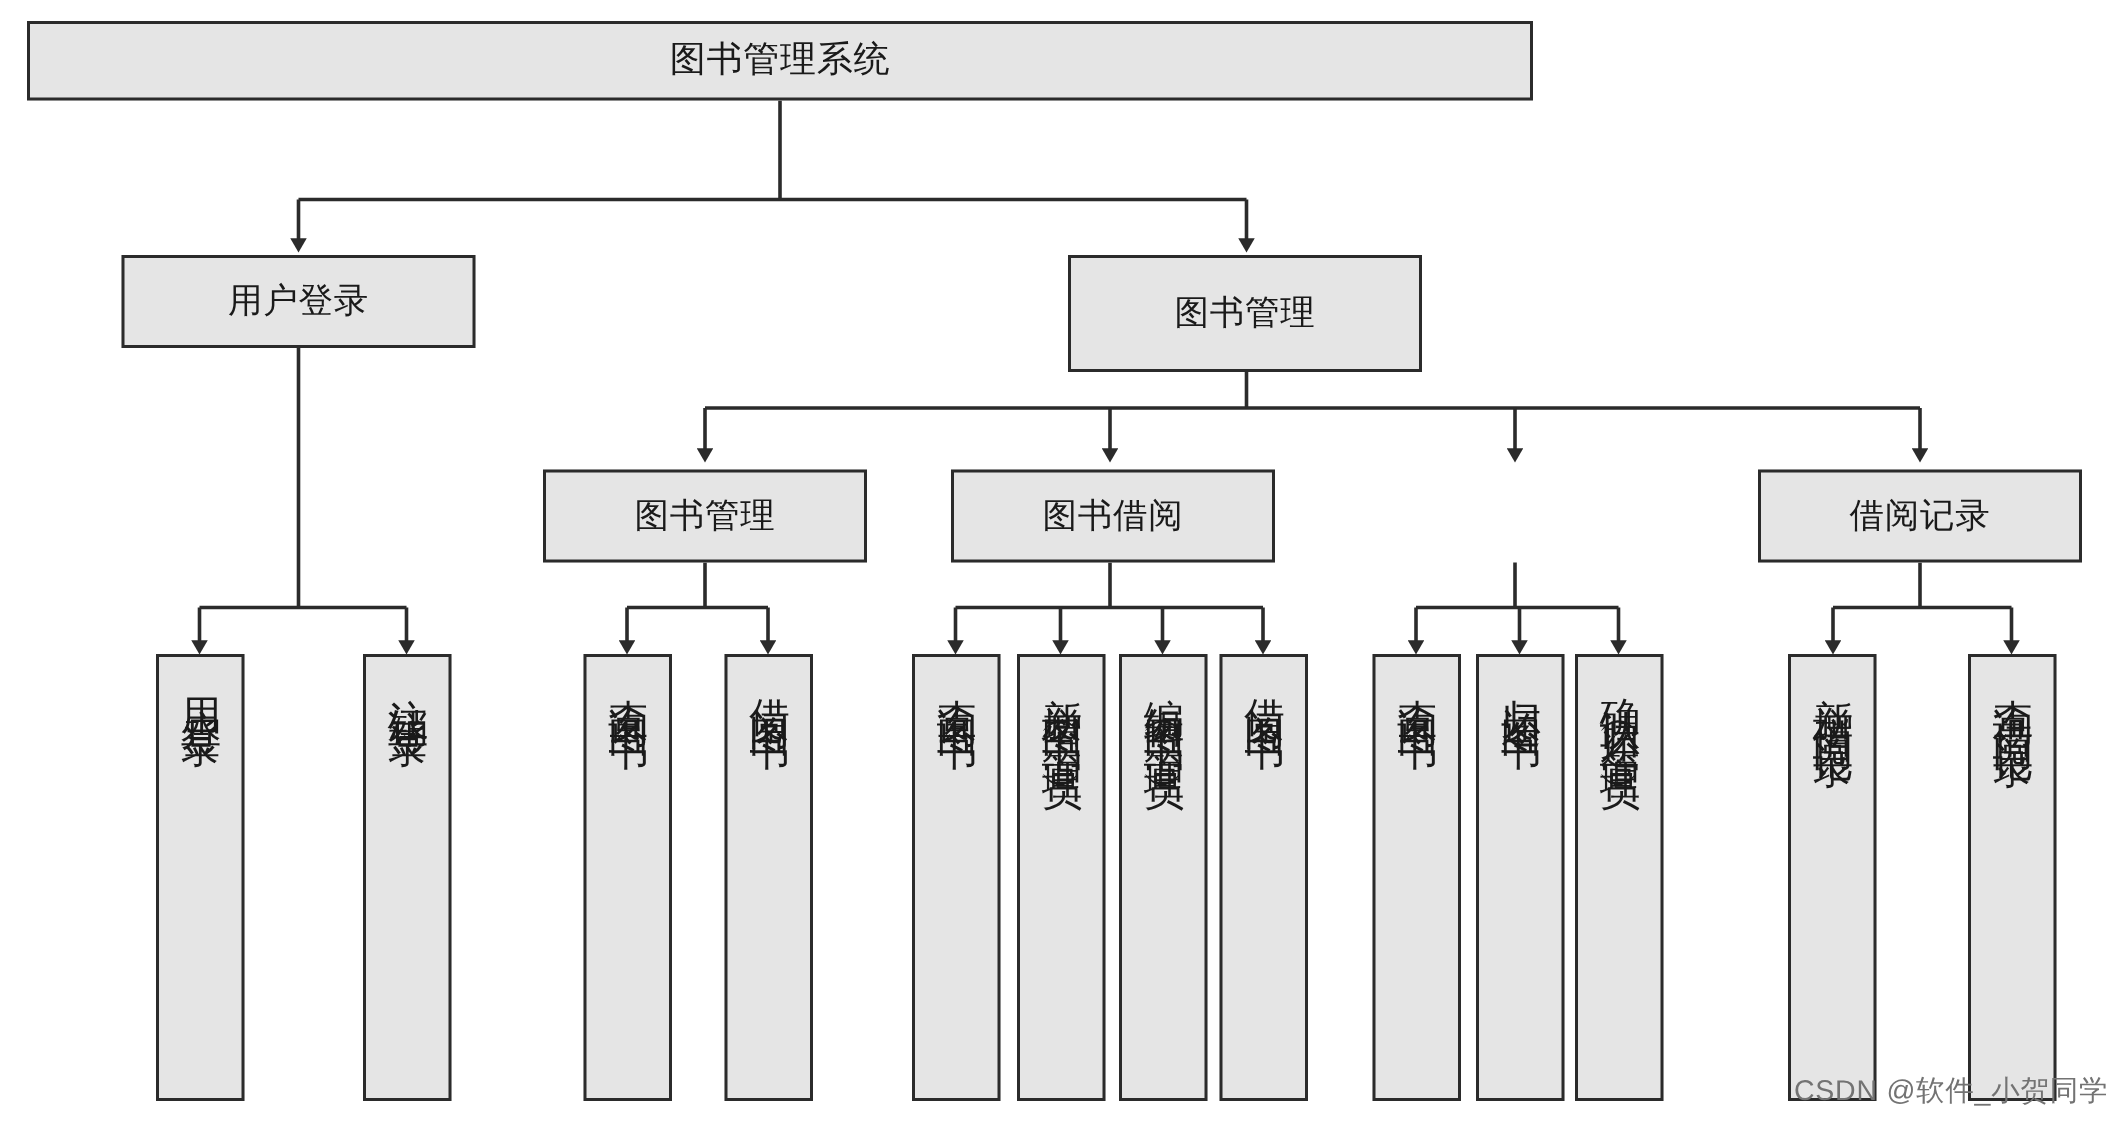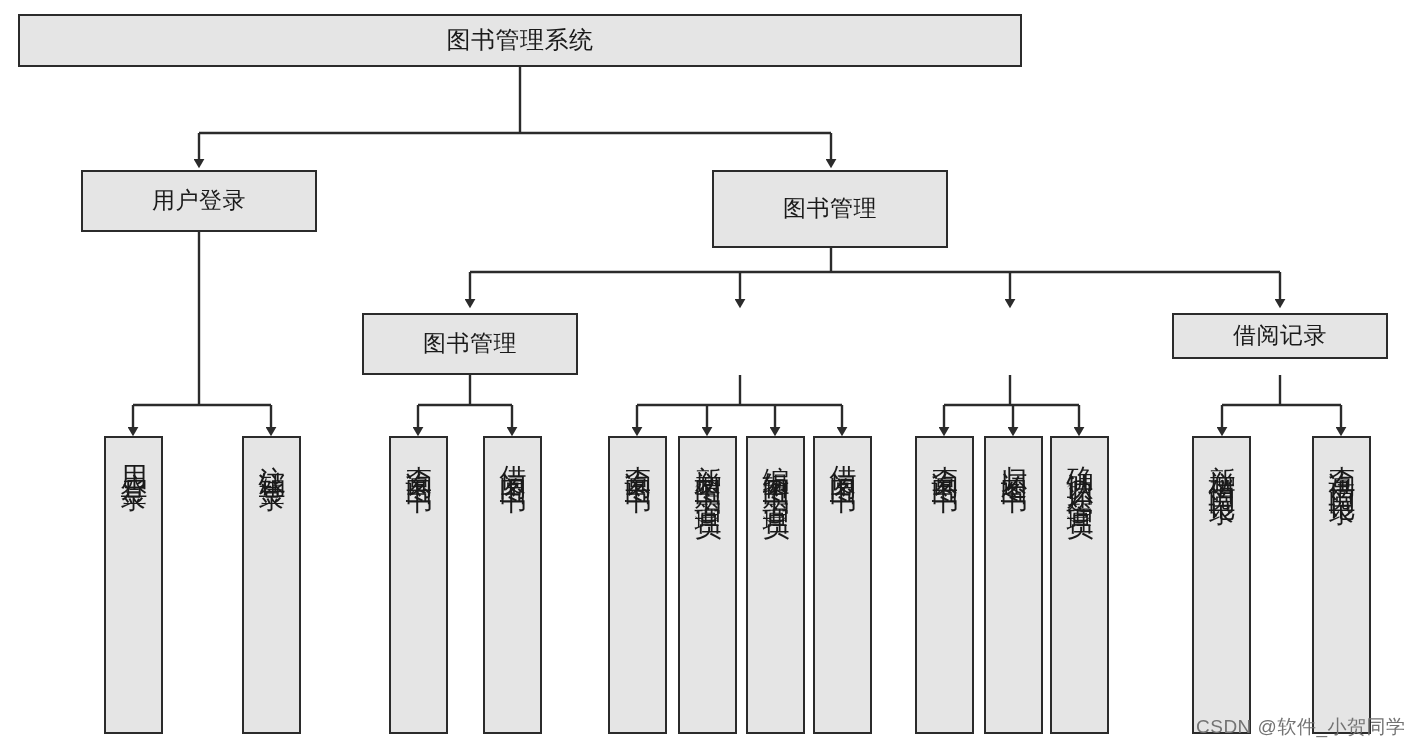--- a/index.html
+++ b/index.html
@@ -132,21 +132,24 @@
   <div class="node horizontal" style="left:81px; top:170px; width:236px; height:62px;">
     <span class="node-label">用户登录</span>
   </div>
   <div class="node horizontal" style="left:712px; top:170px; width:236px; height:78px;">
     <span class="node-label">图书管理</span>
   </div>
 
   <div class="node horizontal" style="left:362px; top:313px; width:216px; height:62px;">
     <span class="node-label">图书管理</span>
   </div>
-  <div class="node horizontal" style="left:1172px; top:313px; width:216px; height:46px;">
+  <div class="node horizontal" style="left:634px; top:313px; width:216px; height:62px;">
+    <span class="node-label">图书借阅</span>
+  </div>
+  <div class="node horizontal" style="left:1172px; top:313px; width:216px; height:62px;">
     <span class="node-label">借阅记录</span>
   </div>
 
   <div class="node vertical" style="left:104px; top:436px; width:59px; height:298px;">
     <span class="node-label">用户登录</span>
   </div>
   <div class="node vertical" style="left:242px; top:436px; width:59px; height:298px;">
     <span class="node-label">注销登录</span>
   </div>
 

